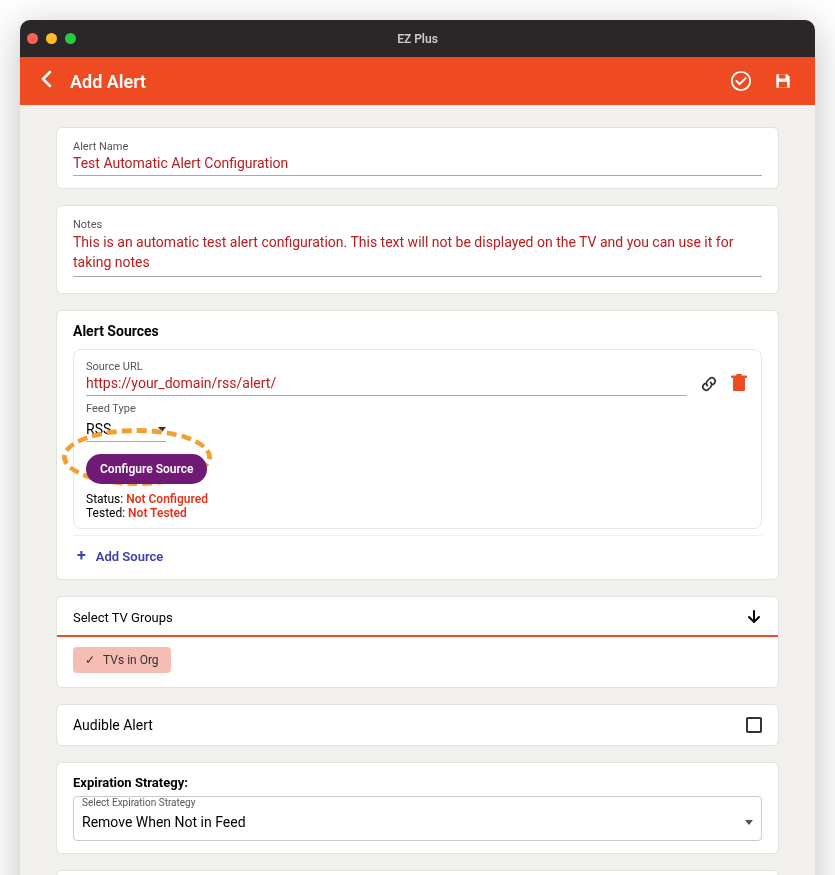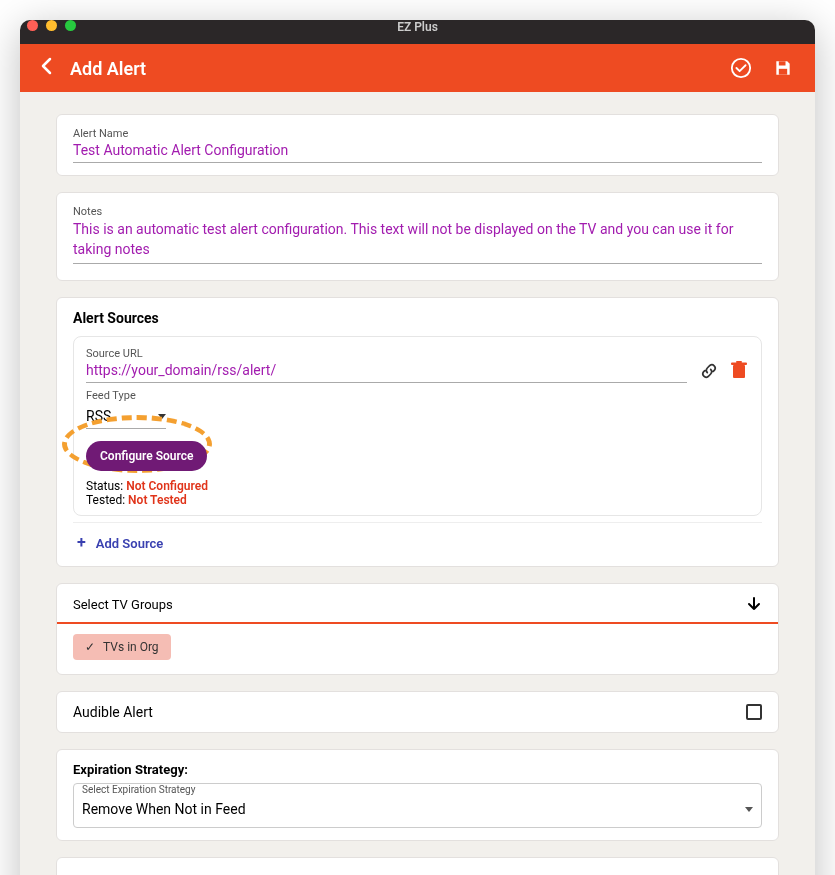--- a/index.html
+++ b/index.html
@@ -1,32 +1,32 @@
 <!DOCTYPE html>
 <html><head>
 <meta charset="utf-8">
 <style>
 *{box-sizing:border-box;margin:0;padding:0}
 body{font-family:-apple-system,BlinkMacSystemFont,"Segoe UI",Roboto,Arial,sans-serif;background:#fff;display:flex;justify-content:center;padding:20px}
 .window{width:795px;border-radius:10px;overflow:hidden;box-shadow:0 8px 40px rgba(0,0,0,0.25);background:#f2f0ec}
-.titlebar{background:#2b2728;height:24px;display:flex;align-items:flex-start;padding:0 7px;position:relative}
+.titlebar{background:#2b2728;height:37px;display:flex;align-items:center;padding:0 7px;position:relative}
 .traffic{display:flex;gap:8px}
 .dot{width:11px;height:11px;border-radius:50%}
 .dot.red{background:#ff5f56}
 .dot.yellow{background:#ffbd2e}
 .dot.green{background:#27c93f}
 .titlebar-title{position:absolute;left:0;right:0;text-align:center;color:#ccc;font-size:12px;font-weight:600}
 .header{background:#ee4b22;height:48px;display:flex;align-items:center;padding:0 20px;color:#fff}
 .header .back{font-size:20px;margin-right:18px;cursor:pointer}
 .header .title{font-size:18px;font-weight:600;flex:1}
 .header .icon-btn{width:24px;height:24px;margin-left:18px;cursor:pointer;display:flex;align-items:center;justify-content:center}
 .content{padding:22px 36px 30px;background:#f2f0ec}
 .card{background:#fff;border:1px solid #e3e0de;border-radius:6px;padding:12px 16px;margin-bottom:16px}
 .field-label{font-size:11px;color:#555}
-.field-value{font-size:14px;color:#a21caf;padding:2px 0 4px;border-bottom:1px solid #aaa}
+.field-value{font-size:14px;color:#b91c1c;padding:2px 0 4px;border-bottom:1px solid #aaa}
 .card-heading{font-size:14px;font-weight:700;margin-bottom:10px}
 .src-inner{border:1px solid #e6e6e6;border-radius:8px;padding:10px 12px 8px;margin-bottom:6px}
 .src-row{display:flex;align-items:flex-start;gap:12px}
 .src-main{flex:1}
 .src-actions{display:flex;gap:14px;align-items:center;padding-top:14px}
 .icon-link,.icon-trash{width:18px;height:18px;cursor:pointer}
 .feed-type{width:80px;display:flex;align-items:center;justify-content:space-between;border-bottom:1px solid #aaa;padding:2px 0 4px;font-size:14px;margin-top:4px}
 .config-btn{display:inline-block;background:#701a75;color:#fff;font-size:12px;font-weight:600;padding:8px 14px;border-radius:16px;cursor:pointer;margin-top:12px;position:relative;z-index:2}
 .ring{position:absolute;width:150px;height:58px;border:5px dashed #f4a030;border-radius:50%;left:-24px;top:-14px;z-index:1;pointer-events:none}
 .config-wrap{position:relative;display:inline-block}

